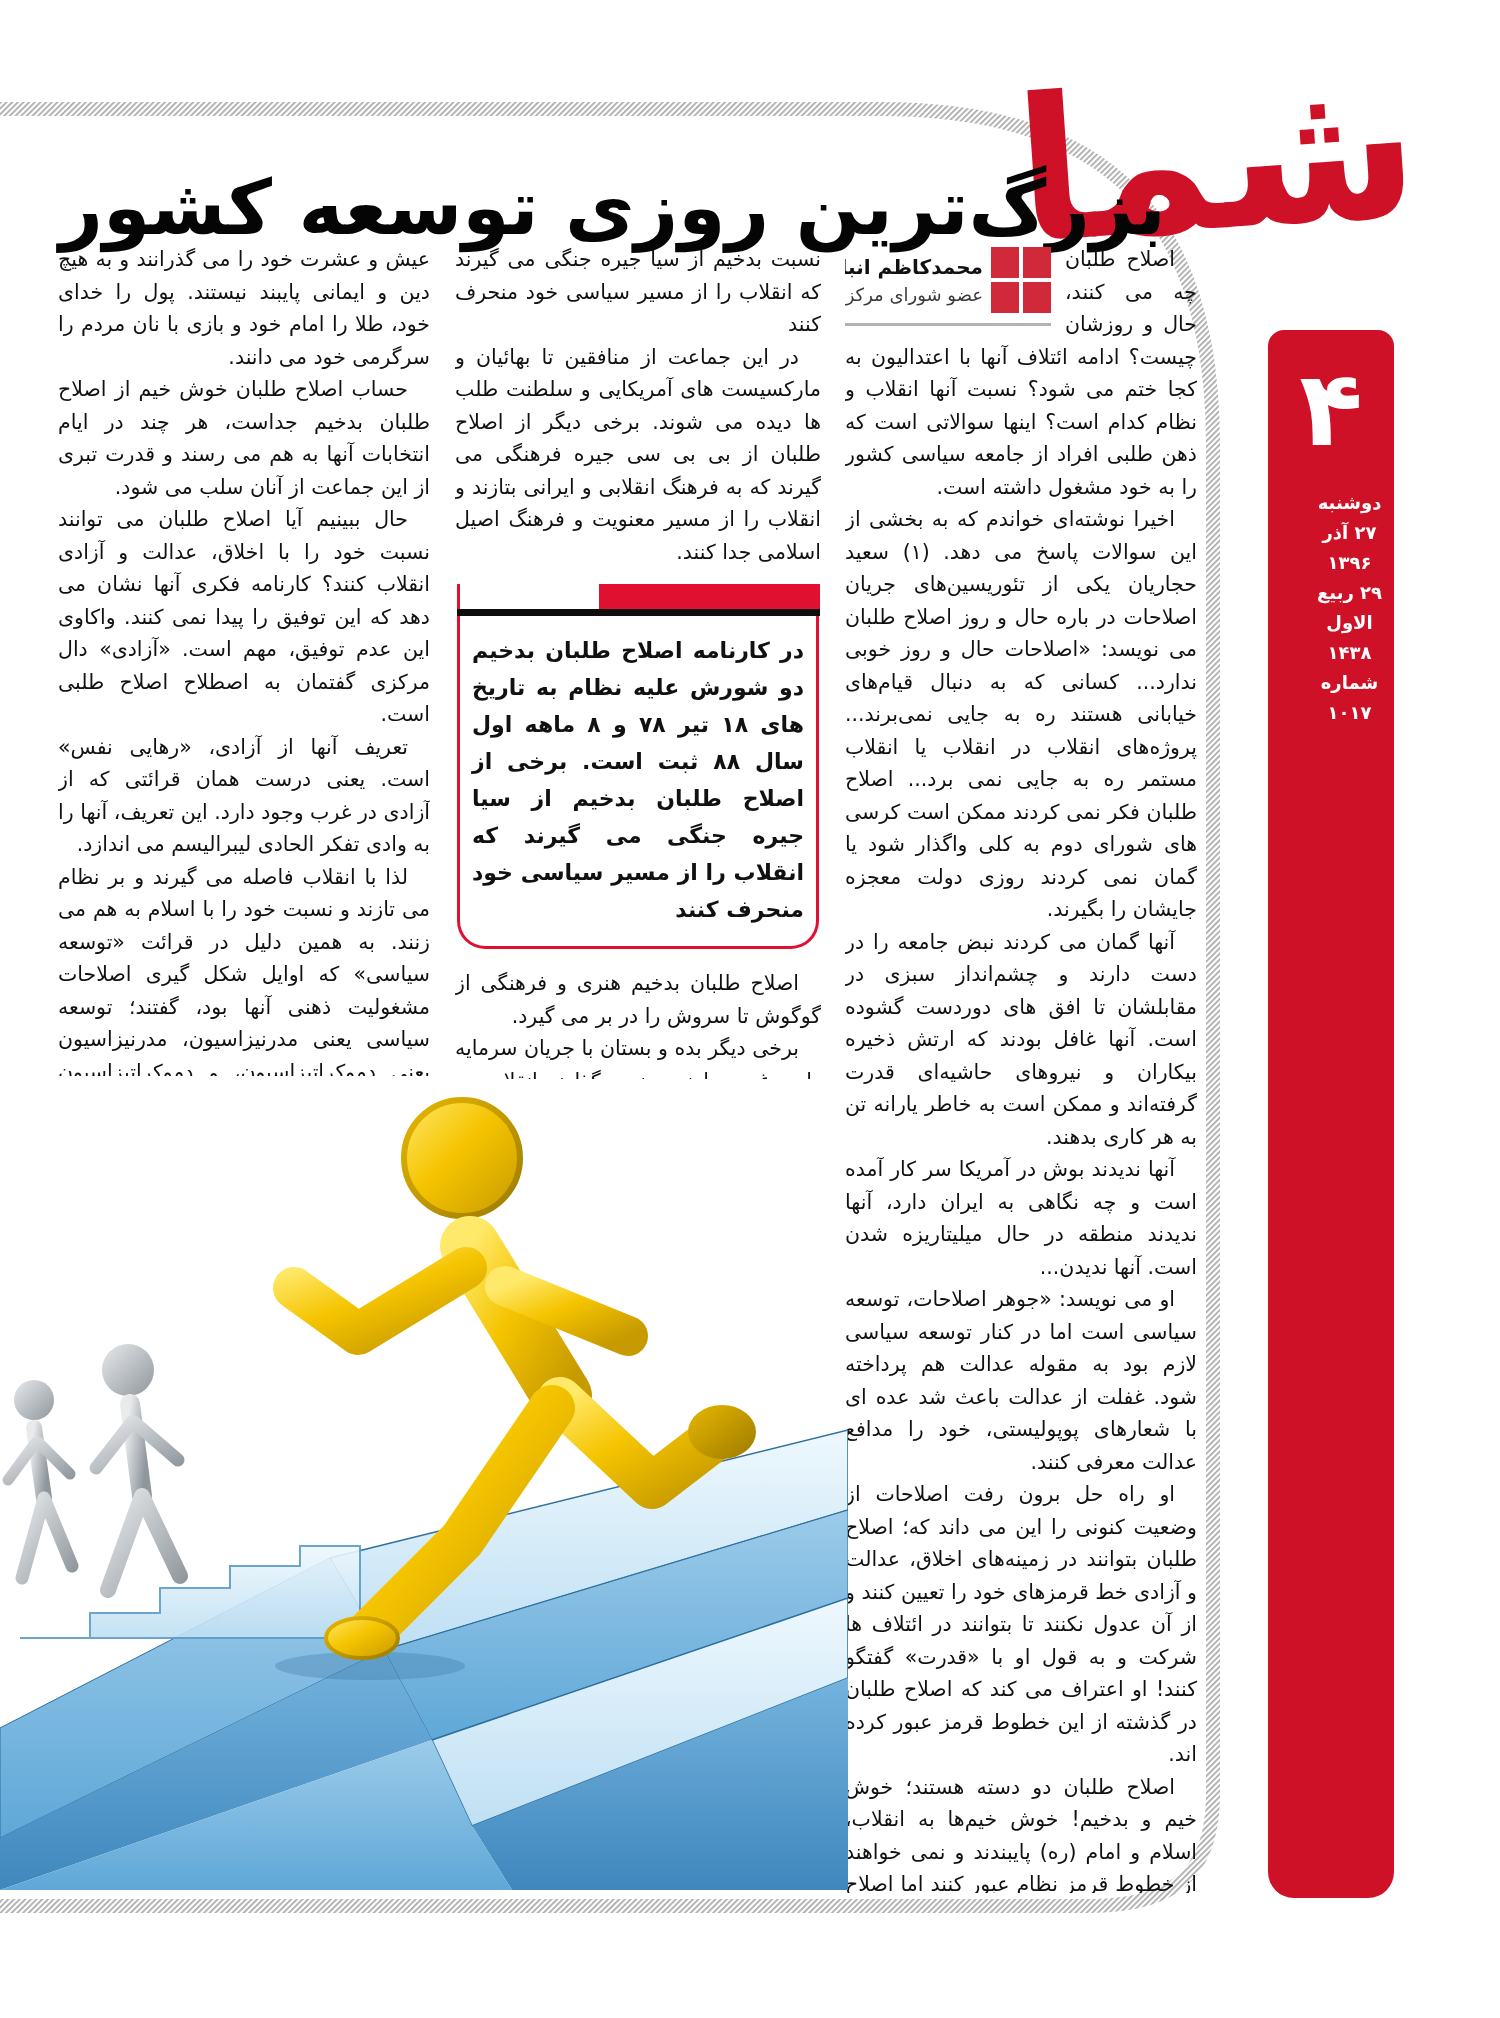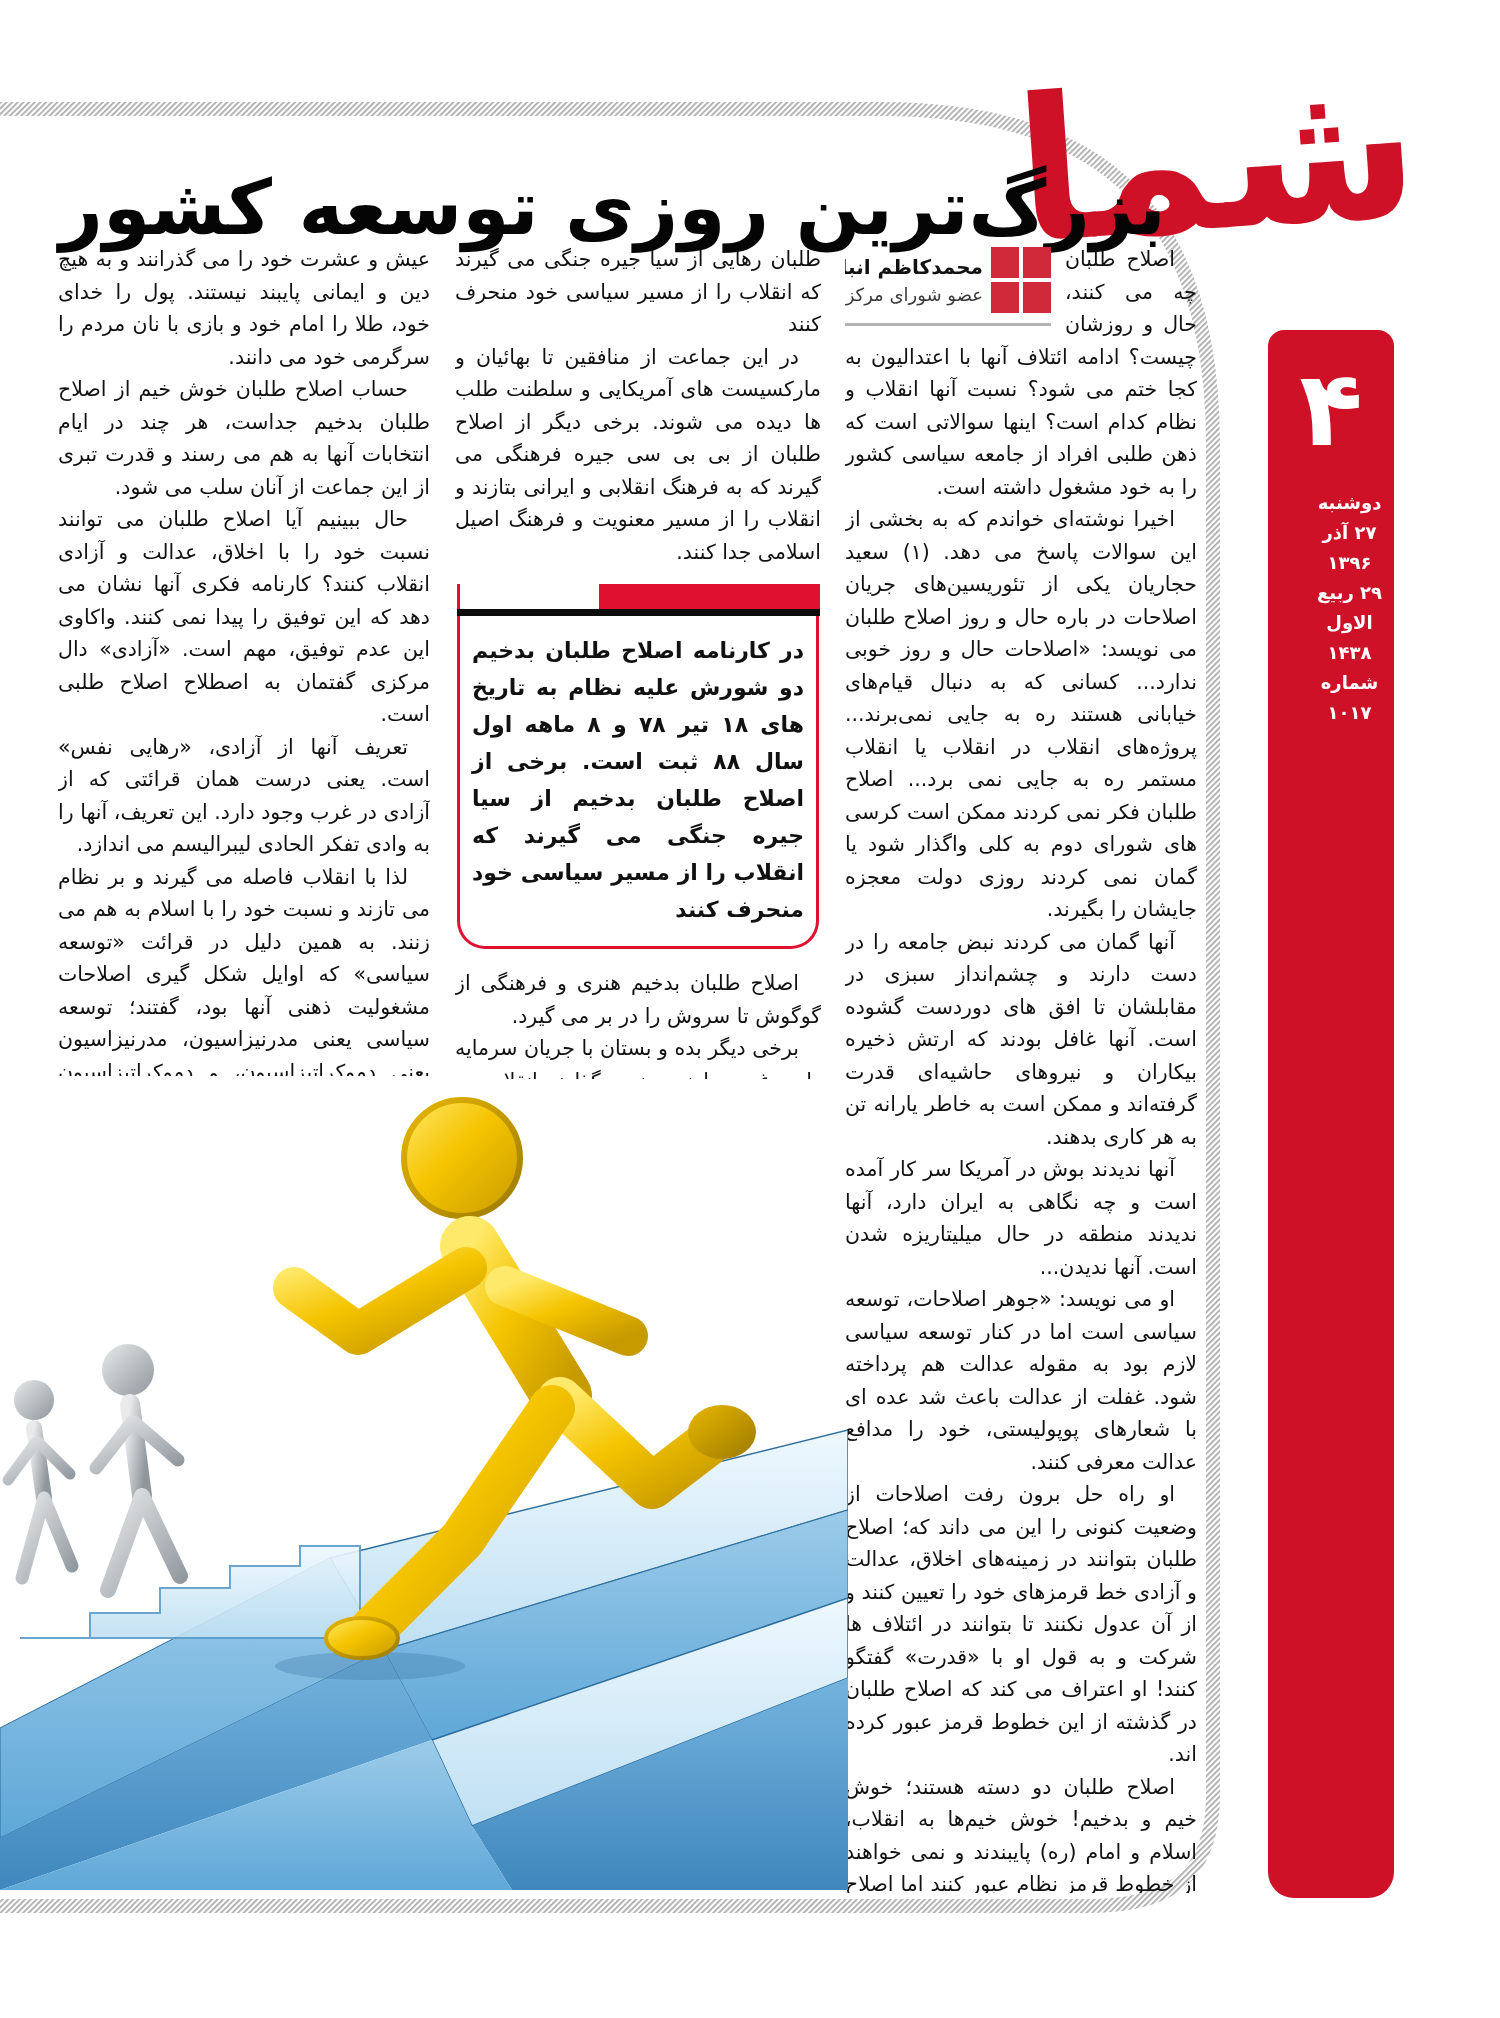--- a/index.html
+++ b/index.html
@@ -121,21 +121,21 @@
       <p>آنها گمان می کردند نبض جامعه را در دست دارند و چشم‌انداز سبزی در مقابلشان تا افق های دوردست گشوده است. آنها غافل بودند که ارتش ذخیره بیکاران و نیروهای حاشیه‌ای قدرت گرفته‌اند و ممکن است به خاطر یارانه تن به هر کاری بدهند.</p>
       <p>آنها ندیدند بوش در آمریکا سر کار آمده است و چه نگاهی به ایران دارد، آنها ندیدند منطقه در حال میلیتاریزه شدن است. آنها ندیدن...</p>
       <p>او می نویسد: «جوهر اصلاحات، توسعه سیاسی است اما در کنار توسعه سیاسی لازم بود به مقوله عدالت هم پرداخته شود. غفلت از عدالت باعث شد عده ای با شعارهای پوپولیستی، خود را مدافع عدالت معرفی کنند.</p>
       <p>او راه حل برون رفت اصلاحات از وضعیت کنونی را این می داند که؛ اصلاح طلبان بتوانند در زمینه‌های اخلاق، عدالت و آزادی خط قرمزهای خود را تعیین کنند و از آن عدول نکنند تا بتوانند در ائتلاف ها شرکت و به قول او با «قدرت» گفتگو کنند! او اعتراف می کند که اصلاح طلبان در گذشته از این خطوط قرمز عبور کرده اند.</p>
       <p>اصلاح طلبان دو دسته هستند؛ خوش خیم و بدخیم! خوش خیم‌ها به انقلاب، اسلام و امام (ره) پایبندند و نمی خواهند از خطوط قرمز نظام عبور کنند اما اصلاح طلبان بدخیم سر در آخور اجنبی دارند و از آنجا فرمان می گیرند و هیچ نسبتی با اسلام، نظام و انقلاب و مردم ندارند.</p>
     </div>
 </div>
 
 <div class="col col-mid">
   <div data-cont-first="">
-      <p>طلبان رهایی از سیا جیره جنگی می گیرند که انقلاب را از مسیر سیاسی خود منحرف کنند</p>
+      <p>نسبت بدخیم از سیا جیره جنگی می گیرند که انقلاب را از مسیر سیاسی خود منحرف کنند</p>
       <p>در این جماعت از منافقین تا بهائیان و مارکسیست های آمریکایی و سلطنت طلب ها دیده می شوند. برخی دیگر از اصلاح طلبان از بی بی سی جیره فرهنگی می گیرند که به فرهنگ انقلابی و ایرانی بتازند و انقلاب را از مسیر معنویت و فرهنگ اصیل اسلامی جدا کنند.</p>
     </div>
   <div class="pullquote">
     <div class="pq-redbar"></div>
     <div class="pq-blackline"></div>
     <span>در کارنامه اصلاح طلبان بدخیم دو شورش علیه نظام به تاریخ های ۱۸ تیر ۷۸ و ۸ ماهه اول سال ۸۸ ثبت است. برخی از اصلاح طلبان بدخیم از سیا جیره جنگی می گیرند که انقلاب را از مسیر سیاسی خود منحرف کنند</span>
   </div>
   <div>
       <p>اصلاح طلبان بدخیم هنری و فرهنگی از گوگوش تا سروش را در بر می گیرد.</p>
       <p>برخی دیگر بده و بستان با جریان سرمایه داری غرب دارند و نمی گذارند انقلاب در حوزه اقتصاد سر و سامان بگیرد. این جماعت با تشکیل یک جریان ثروت و قدرت در کاخ های شمال شهر تهران روزگار</p>

